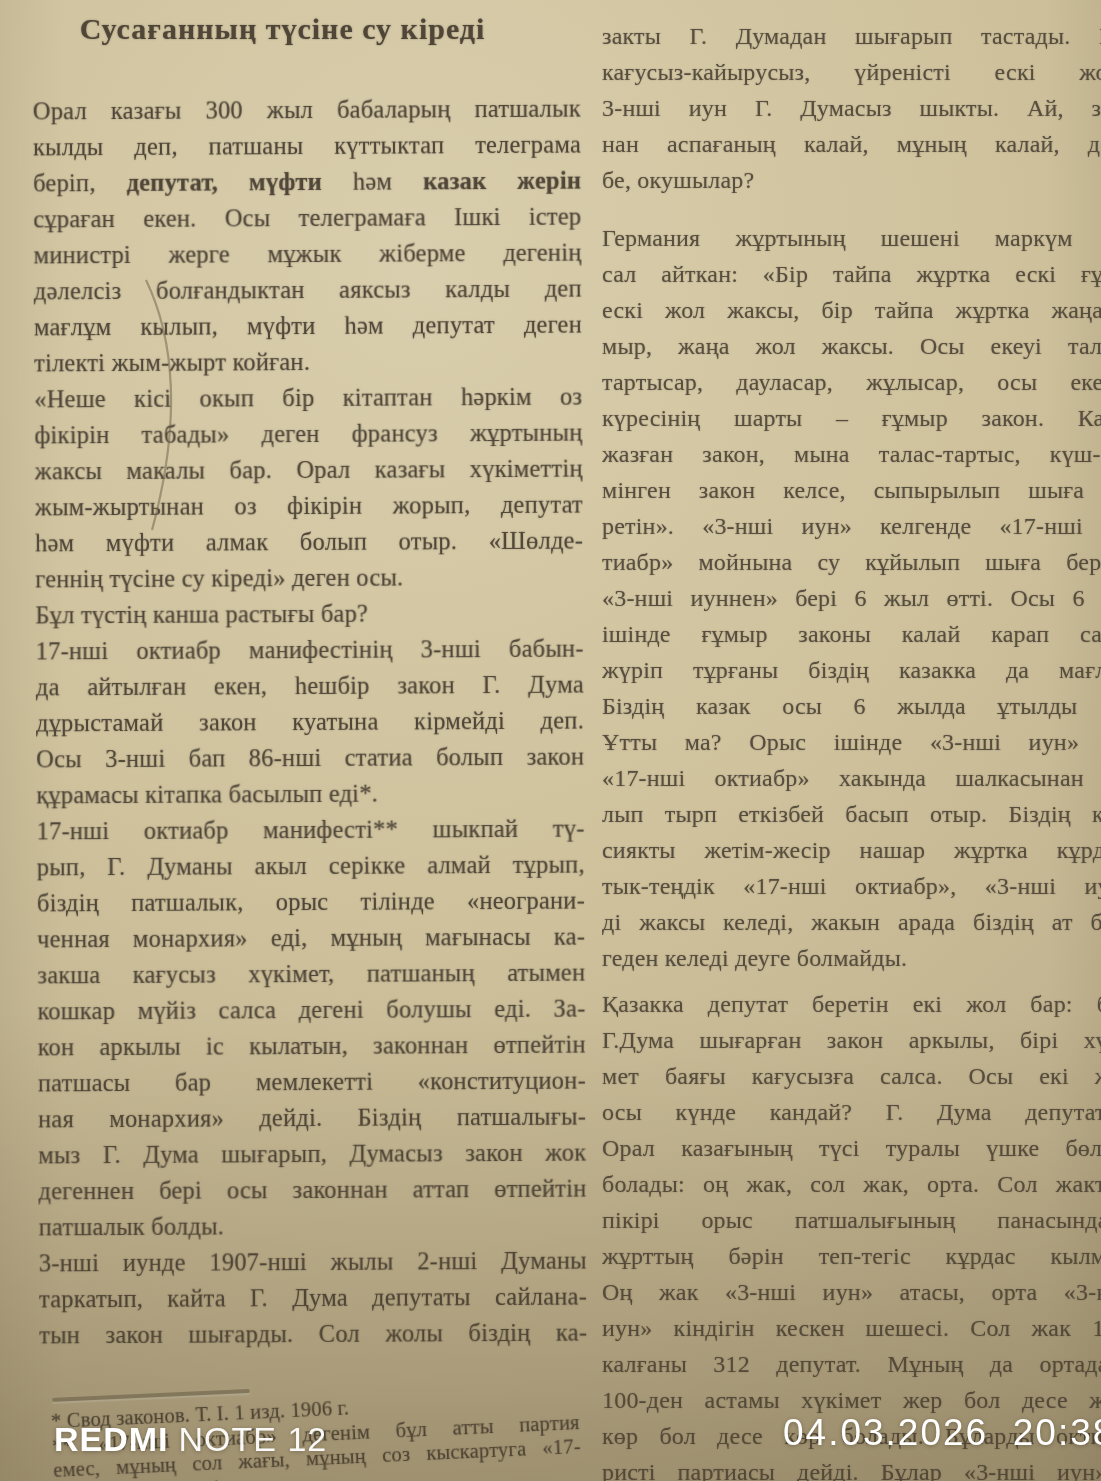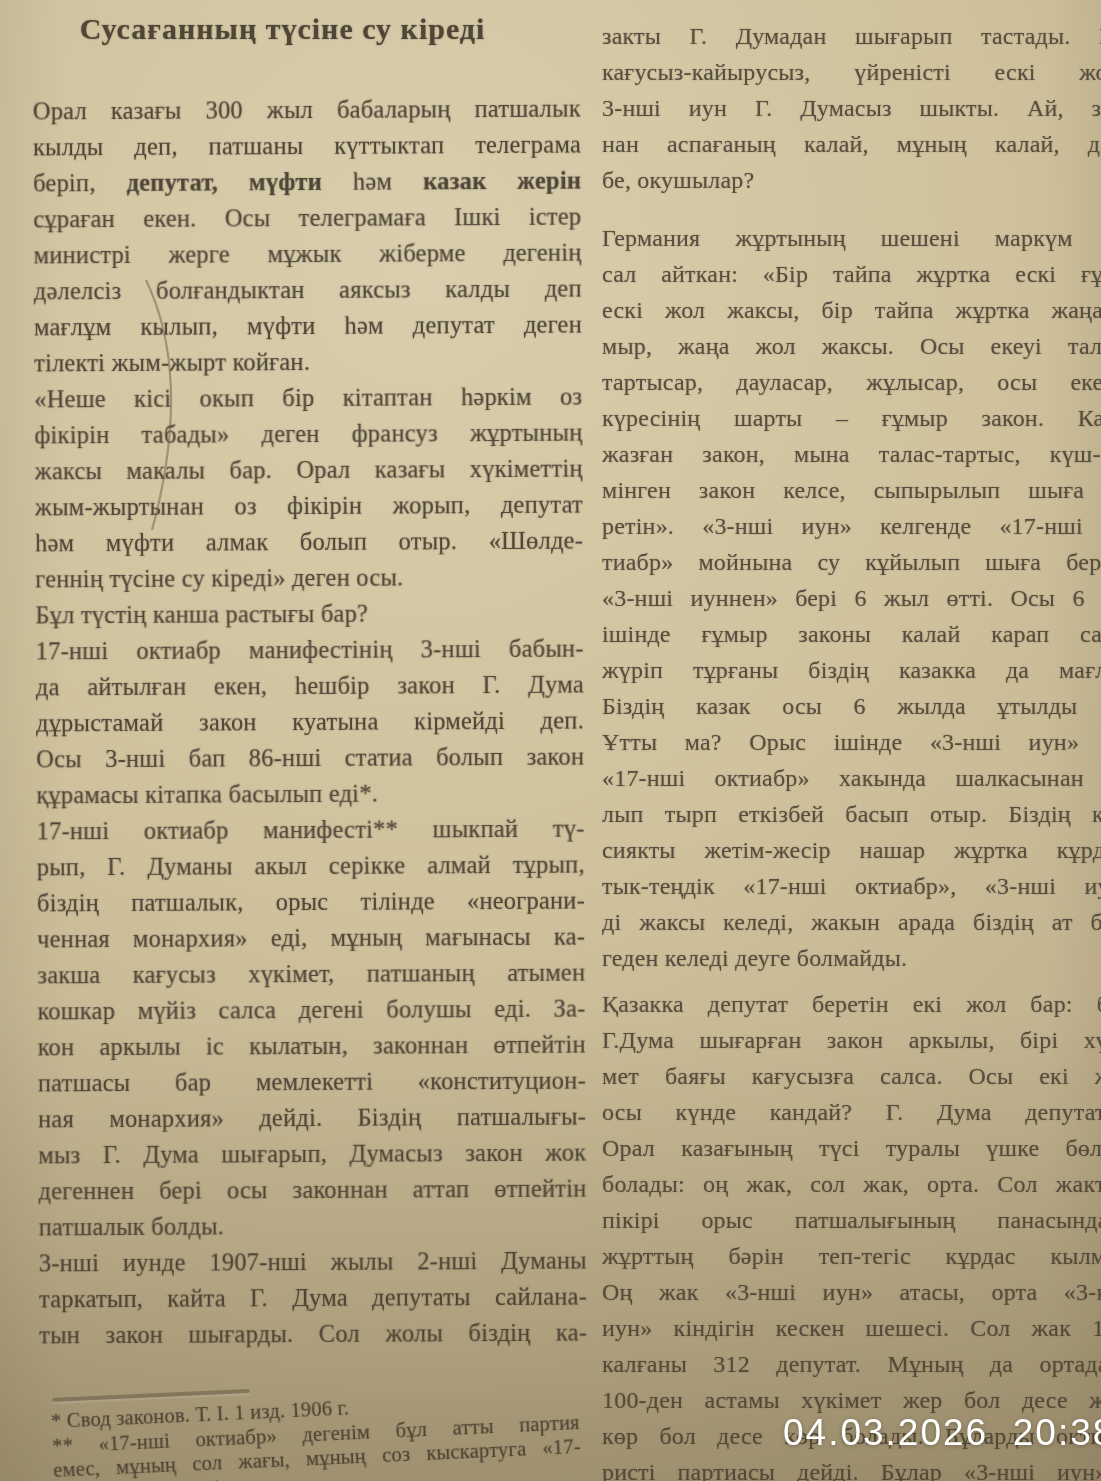--- a/index.html
+++ b/index.html
@@ -179,17 +179,18 @@
         <div class="tline">** «17-нші октиабр» дегенім бұл атты партия</div>
         <div class="tline">емес, мұның сол жағы, мұның соз кыскартуга «17-</div>
         <div class="tline end">нші октиабр» жеңім</div>
       </div>
   </div>
 
   <svg class="pen-stroke" width="1101" height="1481" viewBox="0 0 1101 1481">
     <path d="M 146 280 C 174 338, 182 420, 152 530" fill="none" stroke="#6b5d45" stroke-width="2.2" opacity="0.5"></path>
   </svg>
 
+  <div class="watermark-device"><span class="brand">REDMI</span><span class="model">NOTE 12</span></div>
 
   <div class="watermark-timestamp">04.03.2026  20:38</div>
 
   <div class="vignette"></div>
 </div>
 
 </body></html>

